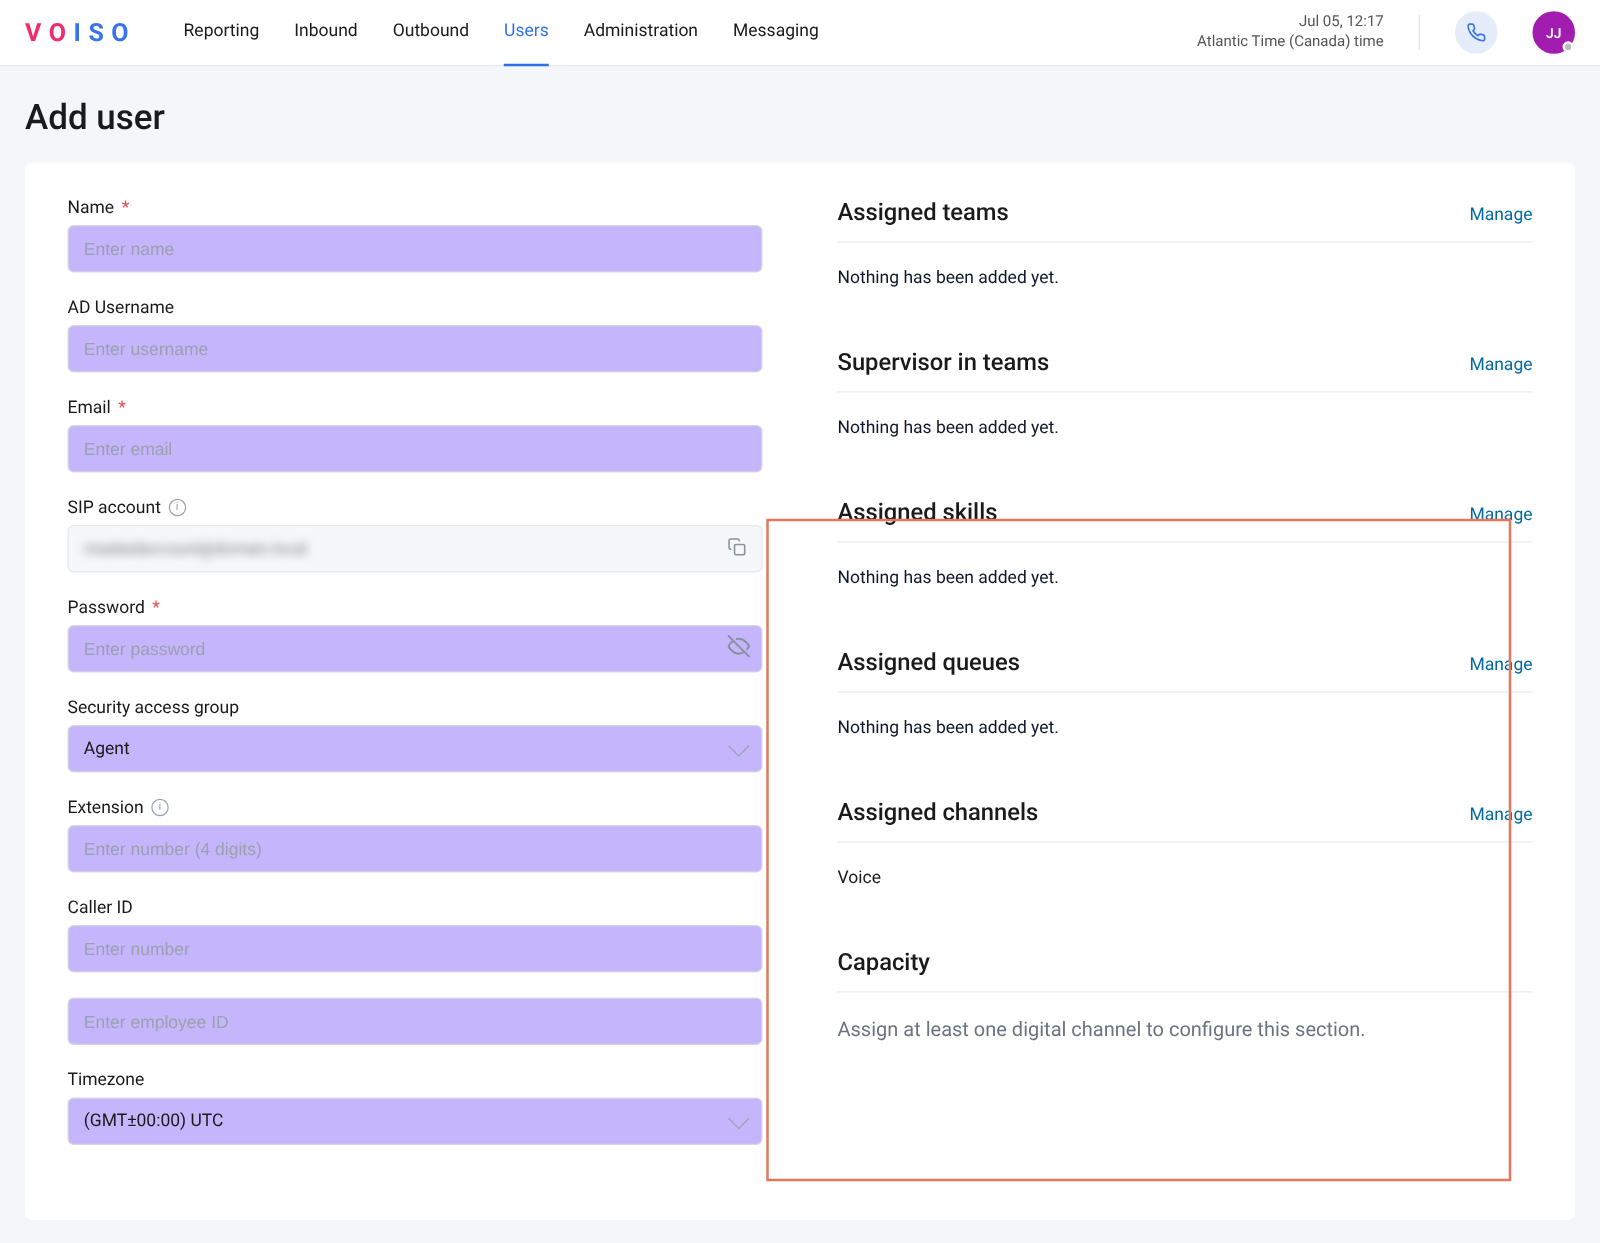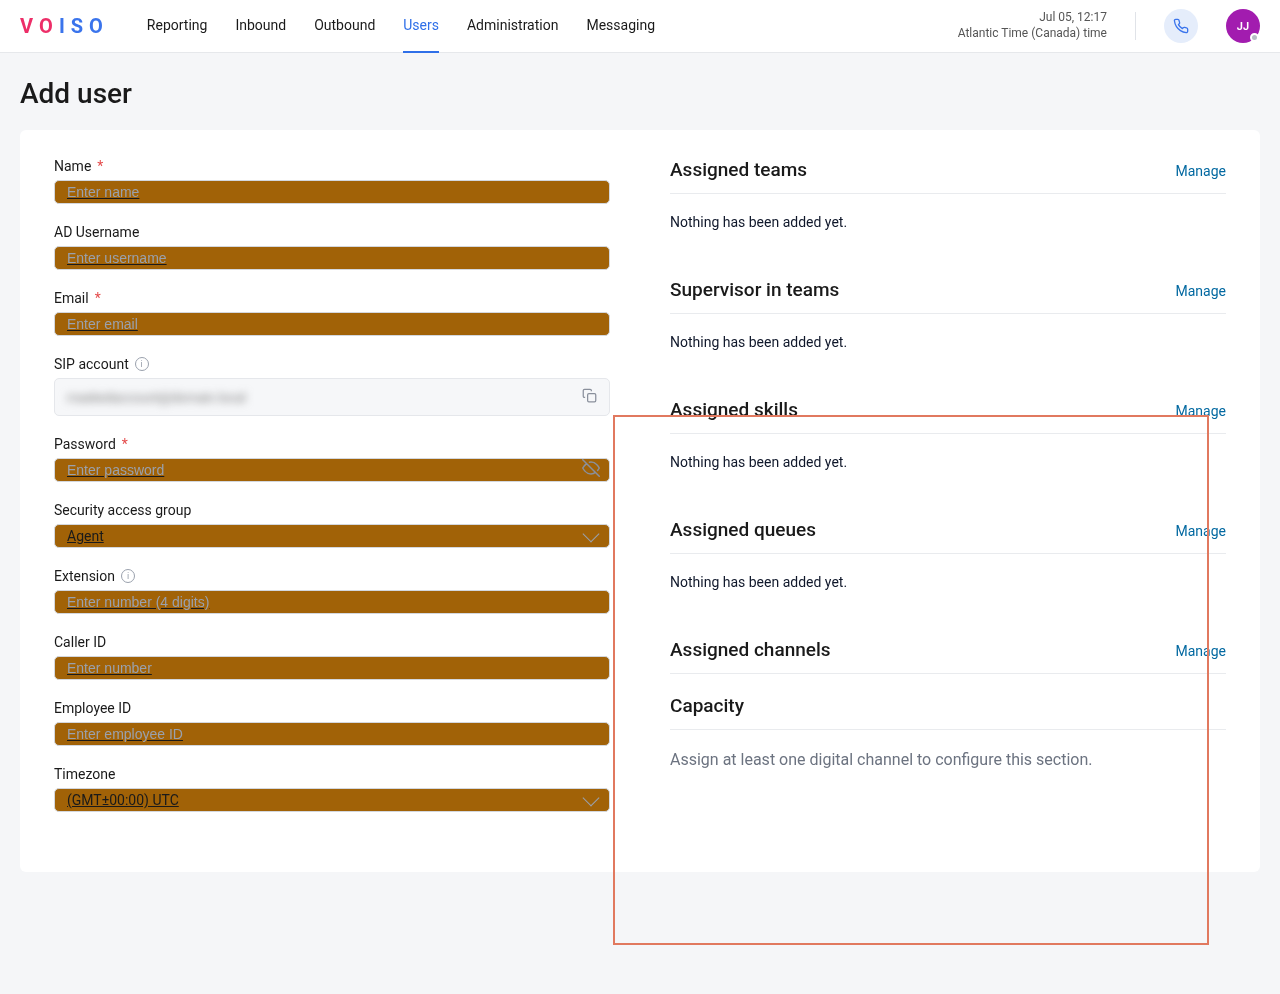--- a/index.html
+++ b/index.html
@@ -91,29 +91,28 @@
     font-size: 14px; color: #1a1a1a; margin-bottom: 6px;
   }
   .req { color: #e44b4b; }
   .info-icon {
     width: 14px; height: 14px; border: 1px solid #9aa1ad;
     border-radius: 50%; display: inline-flex; align-items: center; justify-content: center;
     font-size: 9px; color: #9aa1ad; line-height: 1;
   }
   .input, .select {
     width: 100%;
-    height: 24px;
+    height: 38px;
     border: 1px solid #d3d7de;
     border-radius: 5px;
     padding: 0 12px;
     font-size: 14px;
     color: #1a1a1a;
-    background: #a16207;
+    background: #c4b5fd;
     outline: none;
-    text-decoration: underline;
   }
   .input::placeholder { color: #9aa1ad; }
   .input-wrap { position: relative; }
   .input-wrap .right-icon {
     position: absolute; right: 10px; top: 50%; transform: translateY(-50%);
     color: #9aa1ad; cursor: pointer;
   }
   .select {
     display: flex; align-items: center; justify-content: space-between;
     cursor: pointer;
@@ -263,23 +262,20 @@
     </div>
 
     <div class="field">
       <div class="field-label">
           <span>Caller ID</span>
         </div>
       <input class="input" placeholder="Enter number" style="">
     </div>
 
     <div class="field">
-      <div class="field-label">
-          <span>Employee ID</span>
-        </div>
       <input class="input" placeholder="Enter employee ID" style="">
     </div>
 
     <div class="field">
       <div class="field-label">
           <span>Timezone</span>
         </div>
       <div class="select">
         <span>(GMT±00:00) UTC</span>
         <span class="chevron"></span>
@@ -311,20 +307,21 @@
     <div class="section-header">
       <h3>Assigned queues</h3>
       <span class="manage-link">Manage</span>
     </div>
     <div class="empty-text">Nothing has been added yet.</div>
 
     <div class="section-header">
       <h3>Assigned channels</h3>
       <span class="manage-link">Manage</span>
     </div>
+    <div class="value-text">Voice</div>
 
     <div class="section-header">
       <h3>Capacity</h3>
     </div>
     <div class="desc-text">Assign at least one digital channel to configure this section.</div>
 
   </div>
 </div>
 
 <div class="highlight" style="left:613px; top:415px; width:596px; height:530px;"></div>

